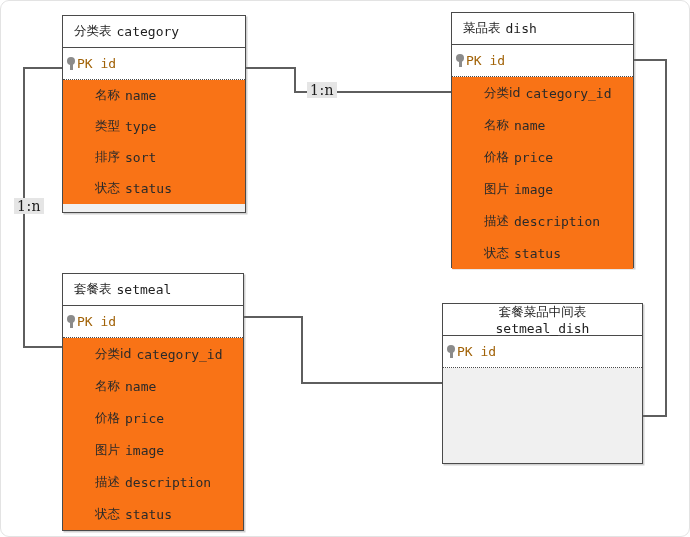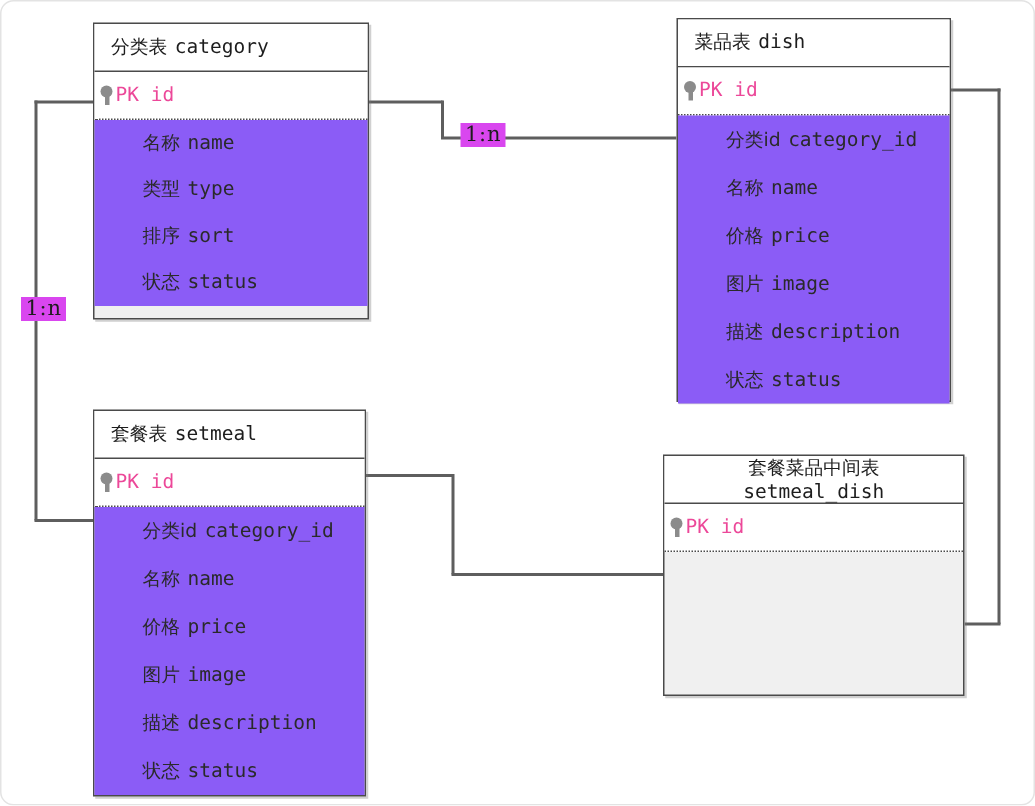--- a/index.html
+++ b/index.html
@@ -41,21 +41,21 @@
     padding: 0 11px;
     display: flex;
     align-items: center;
     white-space: nowrap;
   }
   .ent-pk {
     box-sizing: border-box;
     background: #ffffff;
     border-bottom: 1.6px dotted #4a4a4a;
     font-size: 13px;
-    color: #ec4899;
+    color: #a16207;
     padding: 0 4px;
     display: flex;
     align-items: center;
     white-space: nowrap;
   }
   .key-icon {
     display: inline-block;
     position: relative;
     width: 9px;
     height: 15px;
@@ -72,21 +72,21 @@
   }
   .key-icon::after {
     content: "";
     position: absolute;
     left: 2.6px; top: 7px;
     width: 3px; height: 7px;
     background: #8b8b8b;
   }
   .ent-body {
     box-sizing: border-box;
-    background: #8b5cf6;
+    background: #f97316;
   }
   .ent-row {
     box-sizing: border-box;
     font-size: 13px;
     color: #2a2a2a;
     padding-left: 32px;
     display: flex;
     align-items: center;
     white-space: nowrap;
   }
@@ -99,21 +99,21 @@
     position: absolute;
     background: #5e5e5e;
   }
   .seg.h { height: 1.6px; }
   .seg.v { width: 1.6px; }
   .card-label {
     position: absolute;
     font-family: "DejaVu Serif", "Liberation Serif", serif;
     font-size: 14px;
     color: #1d1d1d;
-    background: #d946ef;
+    background: #e5e5e5;
     padding: 0 3px;
     white-space: nowrap;
     letter-spacing: 0.5px;
   }
 </style>
 </head>
 <body>
 
 <div id="canvas">
 

